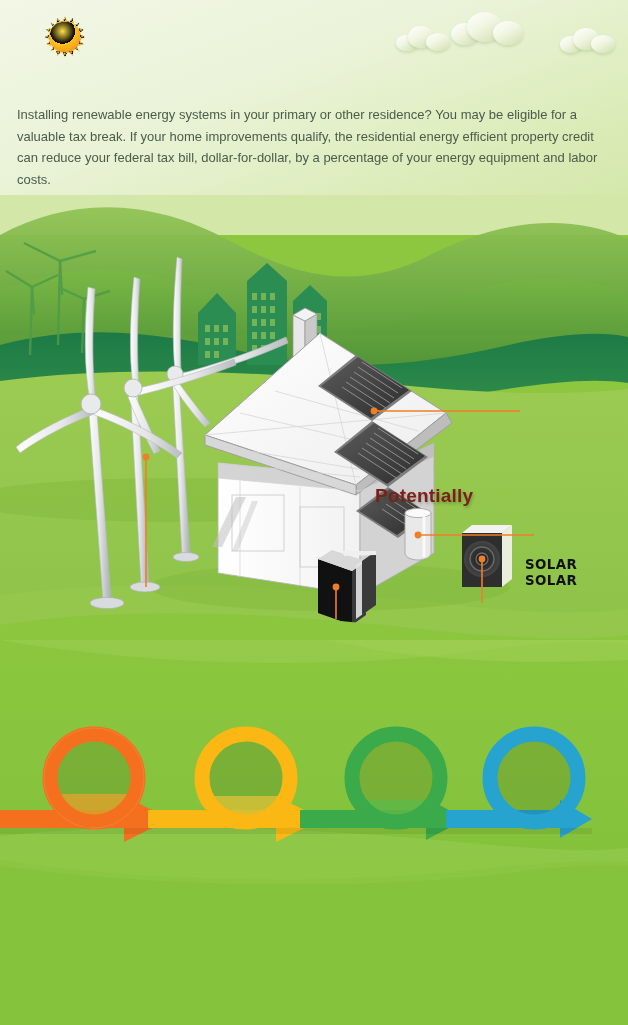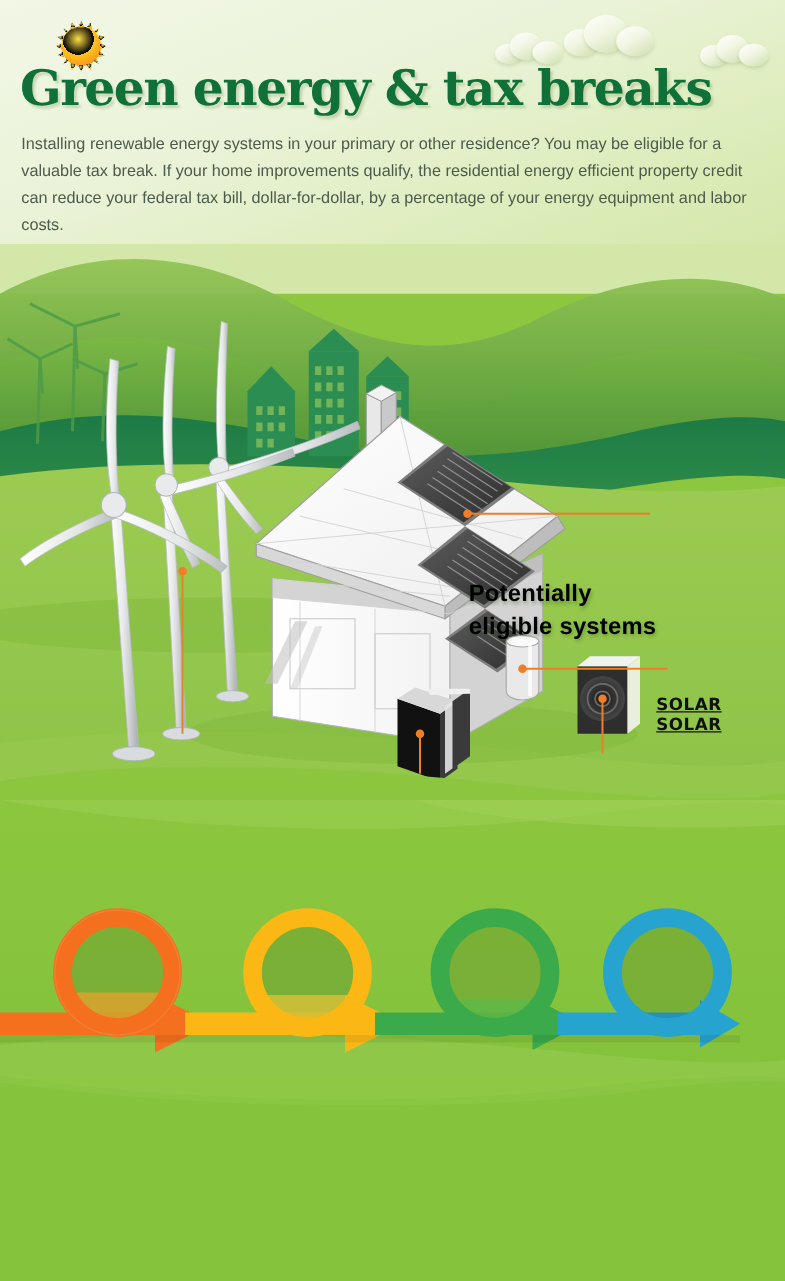--- a/index.html
+++ b/index.html
@@ -35,33 +35,33 @@
   p.intro {
     position:absolute; left:17px; top:104px; width:596px; margin:0;
     font-size:13px; line-height:21.5px; color:#4c5b4a;
   }
 
   
   .scene { position:absolute; left:0; top:195px; width:628px; height:465px; overflow:hidden; }
   .scene-svg { position:absolute; left:0; top:0; }
 
   .sys-heading {
-    position:absolute; left:375px; top:268px; margin:0;
-    font-size:19px; font-weight:bold; line-height:26px; color:#000000;
+    position:absolute; left:375px; top:288px; margin:0;
+    font-size:19px; font-weight:bold; line-height:26px; color:#7f1d1d;
     text-shadow:1px 2px 3px rgba(40,80,20,.35);
     letter-spacing:.2px;
   }
 
   .calloutlabel {
     position:absolute; margin:0; color:#111111;
     font-family:"DejaVu Sans", sans-serif;
     font-weight:bold; font-size:13.4px; line-height:16px;
     letter-spacing:.4px;
   }
-  #lbl-solar-panels { left:525px; top:362px;text-decoration:underline; }
+  #lbl-solar-panels { left:525px; top:362px; }
 
   
   .rings-sec { position:absolute; left:0; top:640px; width:628px; height:225px; overflow:hidden; }
   .rings-svg { position:absolute; left:0; top:0; }
 
   
   .footer { position:absolute; left:0; top:860px; width:628px; height:165px; overflow:hidden; }
   .footer-svg { position:absolute; left:0; top:0; }
 </style>
 </head>
@@ -112,21 +112,20 @@
       <div class="cb" style="left:0;  top:11px; width:28px; height:22px;"></div>
       <div class="cb" style="left:16px;top:0;   width:36px; height:30px;"></div>
       <div class="cb" style="left:42px;top:9px; width:30px; height:24px;"></div>
     </div>
     <div class="cloud" style="left:560px; top:28px; width:56px; height:26px;">
       <div class="cb" style="left:0;  top:8px;  width:22px; height:17px;"></div>
       <div class="cb" style="left:13px;top:0;   width:26px; height:22px;"></div>
       <div class="cb" style="left:31px;top:7px; width:24px; height:18px;"></div>
     </div>
 
-    <h1 class="title">Green energy &amp; tax breaks</h1>
     <p class="intro">Installing renewable energy systems in your primary or other residence? You may be eligible for a valuable tax break. If your home improvements qualify, the residential energy efficient property credit can reduce your federal tax bill, dollar-for-dollar, by a percentage of your energy equipment and labor costs.</p>
   </div>
 
   <div class="scene">
     <svg class="scene-svg" width="628" height="465" viewBox="0 0 628 465">
       <defs>
         <linearGradient id="hillA" x1="0" y1="0" x2="0" y2="1">
           <stop offset="0%" stop-color="#93c456"></stop>
             <stop offset="100%" stop-color="#5d9f3c"></stop>
         </linearGradient>
@@ -379,21 +378,20 @@
         <circle cx="482" cy="364" r="3.4"></circle>
         <circle cx="146" cy="262" r="3.4"></circle>
         <circle cx="336" cy="392" r="3.4"></circle>
       </g>
 
       <path d="M0,430 C120,410 280,418 420,434 C510,444 580,446 628,440 L628,465 L0,465 Z" fill="#8cc63f"></path>
     </svg>
 
     <h2 class="sys-heading">
       <span>Potentially</span><br>
-      <span>eligible systems</span>
     </h2>
 
     <p class="calloutlabel" id="lbl-solar-panels">
       <span>SOLAR</span><br>
       <span>SOLAR</span>
     </p>
 
   </div>
 
   <div class="rings-sec">

